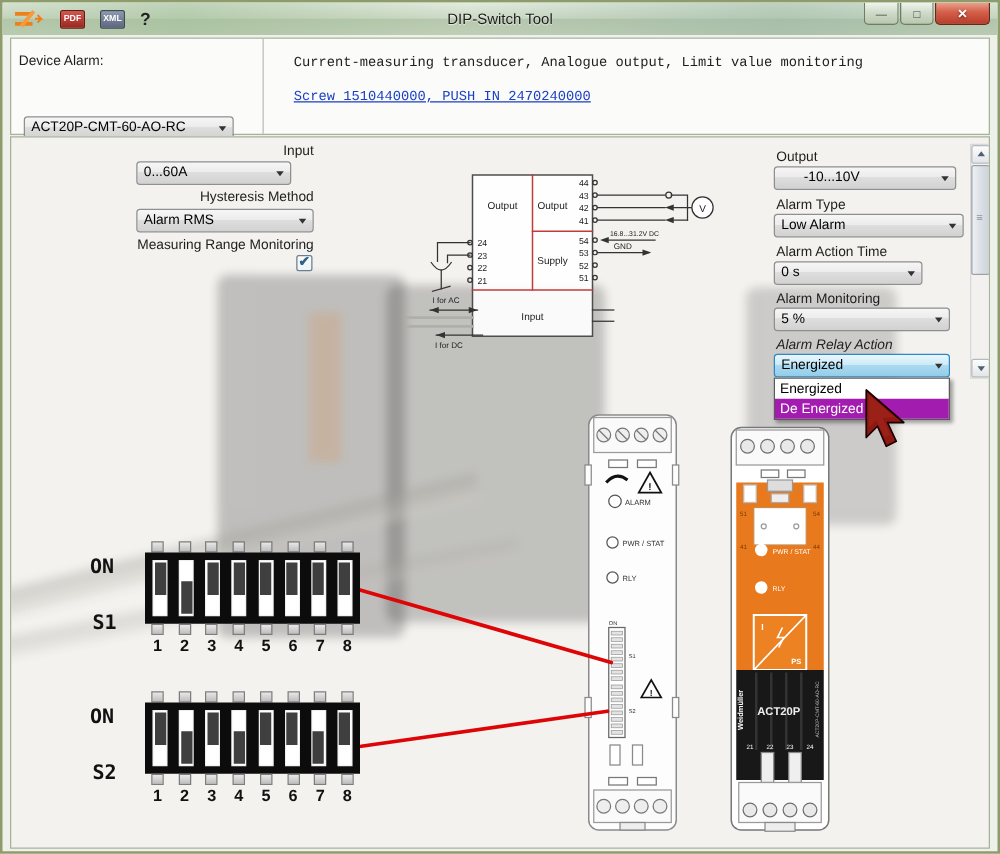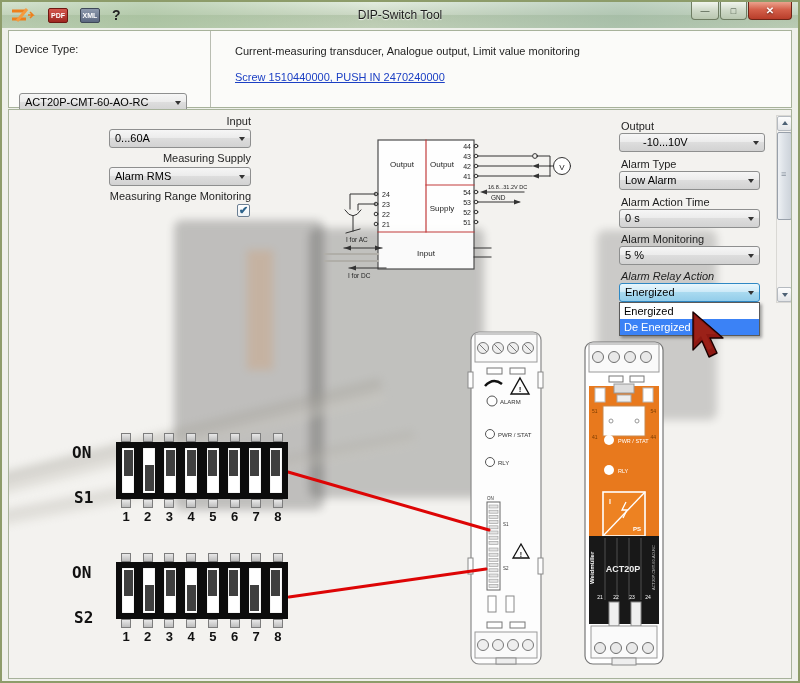--- a/index.html
+++ b/index.html
@@ -20,42 +20,42 @@
   .winbtns{position:absolute;right:6px;top:0;display:flex;z-index:2;}
   .wbtn{height:18px;border:1px solid #6f7d63;border-top:none;display:flex;align-items:center;justify-content:center;
         font-size:9px;color:#3d4a38;background:linear-gradient(#f1f5ee,#cfd9c8 50%,#b9c7b0);border-radius:0 0 4px 4px;margin-left:1px;}
   .wbtn.min{width:28px;} .wbtn.max{width:27px;}
   .wbtn.close{width:44px;background:linear-gradient(#eba28d,#d4604a 45%,#b83d2a);color:#fff;border-color:#6e2417;font-size:10px;font-weight:bold;text-shadow:0 1px 2px rgba(0,0,0,.5);}
   
   .header{margin:2px 6px 0 6px;height:78px;border:1px solid #a7b29b;background:#fbfbf9;display:flex;position:relative;}
   .hdr-left{width:202px;border-right:1px solid #b9bdb2;padding:12px 8px 0 6px;position:relative;}
   .lbl{font-size:11px;color:#1e1e1e;}
   .device-combo{position:absolute;left:4px;top:38px;width:168px;}
-  .hdr-right{flex:1;padding:14px 0 0 24px;}
+  .hdr-right{flex:1;padding:14px 0 0 24px;font-family:Liberation Mono, monospace;}
   .desc{font-size:11px;color:#1e1e1e;margin-bottom:10px;}
   .order-link{font-size:11px;color:#1b3fc4;text-decoration:underline;cursor:pointer;display:inline-block;}
   
   .combo{position:relative;height:19px;border:1px solid #8e8f8f;border-radius:3px;font-size:11px;line-height:17px;
          padding:0 18px 0 5px;color:#000;background:linear-gradient(#f6f6f6,#ececec 45%,#dedede 46%,#d2d2d2);
          white-space:nowrap;overflow:hidden;cursor:default;}
   .combo .arr{position:absolute;right:5px;top:7px;width:0;height:0;border:3.5px solid transparent;border-top:4.5px solid #333;border-bottom:none;}
   .combo.focus{background:linear-gradient(#e9f7fd,#cdeaf8 45%,#abdbf0 46%,#93cdea);border-color:#2e88c4;}
   
   .content{margin:1px 6px 2px 6px;height:570px;border:1px solid #a7b29b;background:#f3f2ef;position:relative;overflow:hidden;}
   .bgshape{position:absolute;filter:blur(4px);pointer-events:none;}
   .overlay{position:absolute;left:0;top:0;z-index:1;}
   .ctrl{position:absolute;z-index:2;}
   .rlabel{text-align:right;}
   .checkbox{width:13px;height:13px;border:1px solid #6b7f93;border-radius:2px;background:linear-gradient(#fdfdfd,#eef3f7);
             font-size:11px;line-height:11px;text-align:center;color:#2c628b;font-weight:bold;cursor:default;}
   
   .dropdown-list{position:absolute;left:610px;top:192px;width:141px;background:#fff;border:1px solid #5a5a5a;
                  box-shadow:2px 2px 3px rgba(0,0,0,.35);z-index:3;}
   .drop-item{height:16px;line-height:16px;font-size:11px;padding-left:4px;color:#000;cursor:default;}
-  .drop-item.hl{background:#3b82f6;color:#fff;}
+  .drop-item.hl{background:#a21caf;color:#fff;}
   
   .vscroll{position:absolute;left:767px;top:5px;width:17px;height:188px;background:#f2f1ef;border:1px solid #d9d8d4;z-index:2;}
   .sbtn{position:absolute;left:0;width:15px;height:15px;background:linear-gradient(#fdfdfd,#e3e5e8);border:1px solid #b5bac0;border-radius:2px;}
   .sbtn:after{content:"";position:absolute;left:4px;width:0;height:0;border:3.5px solid transparent;}
   .sbtn.up{top:0;} .sbtn.up:after{top:4px;border-bottom:4.5px solid #4d6175;border-top:none;}
   .sbtn.down{bottom:0;} .sbtn.down:after{top:5px;border-top:4.5px solid #4d6175;border-bottom:none;}
   .sthumb{position:absolute;left:0;top:16px;width:15px;height:88px;border:1px solid #98a0aa;border-radius:2px;
           background:linear-gradient(90deg,#eef1f4,#dbe0e6 50%,#cdd3da);}
   .sthumb:after{content:"≡";position:absolute;left:3px;top:36px;font-size:9px;color:#8a939e;}
   
@@ -92,21 +92,21 @@
     </div>
     <div class="winbtns">
       <div class="wbtn min">—</div>
       <div class="wbtn max">□</div>
       <div class="wbtn close">✕</div>
     </div>
   </div>
 
   <div class="header">
     <div class="hdr-left">
-      <div class="lbl">Device Type:</div>
+      <div class="lbl">Device Alarm:</div>
       <div class="combo device-combo">
         <span>ACT20P-CMT-60-AO-RC</span>
         <span class="arr"></span>
       </div>
     </div>
     <div class="hdr-right">
       <div class="desc">Current-measuring transducer, Analogue output, Limit value monitoring</div>
       <a class="order-link">Screw 1510440000, PUSH IN 2470240000</a>
     </div>
   </div>
@@ -338,42 +338,42 @@
             <circle cx="639" cy="538" r="5.5"></circle>
         </g>
         <rect x="603" y="548" width="24" height="7" fill="#eee" stroke="#8a8a8a"></rect>
       </g>
 
       <line x1="279" y1="362" x2="480" y2="420" stroke="#dd0505" stroke-width="3" stroke-linecap="round"></line>
       <line x1="280" y1="487" x2="477" y2="459" stroke="#dd0505" stroke-width="3" stroke-linecap="round"></line>
     </svg>
 
     <div class="ctrl lbl rlabel" style="left:100px;top:5px;width:142px;">Input</div>
-    <div class="ctrl combo" style="left:100px;top:19px;width:142px;">
+    <div class="ctrl combo" style="left:100px;top:19px;width:124px;">
       <span>0...60A</span><span class="arr"></span>
     </div>
-    <div class="ctrl lbl rlabel" style="left:100px;top:42px;width:142px;">Measuring Supply</div>
+    <div class="ctrl lbl rlabel" style="left:100px;top:42px;width:142px;">Hysteresis Method</div>
     <div class="ctrl combo" style="left:100px;top:57px;width:142px;">
       <span>Alarm RMS</span><span class="arr"></span>
     </div>
     <div class="ctrl lbl rlabel" style="left:60px;top:80px;width:182px;">Measuring Range Monitoring</div>
     <div class="ctrl checkbox" style="left:228px;top:94px;">
       <span>✔</span>
     </div>
 
     <div class="ctrl lbl" style="left:612px;top:10px;">Output</div>
     <div class="ctrl combo" style="left:610px;top:23px;width:146px;padding-left:23px;">
       <span>-10...10V</span><span class="arr"></span>
     </div>
     <div class="ctrl lbl" style="left:612px;top:48px;">Alarm Type</div>
-    <div class="ctrl combo" style="left:610px;top:61px;width:141px;">
+    <div class="ctrl combo" style="left:610px;top:61px;width:152px;">
       <span>Low Alarm</span><span class="arr"></span>
     </div>
     <div class="ctrl lbl" style="left:612px;top:86px;">Alarm Action Time</div>
-    <div class="ctrl combo" style="left:610px;top:99px;width:141px;">
+    <div class="ctrl combo" style="left:610px;top:99px;width:119px;">
       <span>0 s</span><span class="arr"></span>
     </div>
     <div class="ctrl lbl" style="left:612px;top:123px;">Alarm Monitoring</div>
     <div class="ctrl combo" style="left:610px;top:136px;width:141px;">
       <span>5 %</span><span class="arr"></span>
     </div>
     <div class="ctrl lbl" style="left:612px;top:160px;font-style:italic;">Alarm Relay Action</div>
     <div class="ctrl combo focus" style="left:610px;top:173px;width:141px;">
       <span>Energized</span><span class="arr"></span>
     </div>

